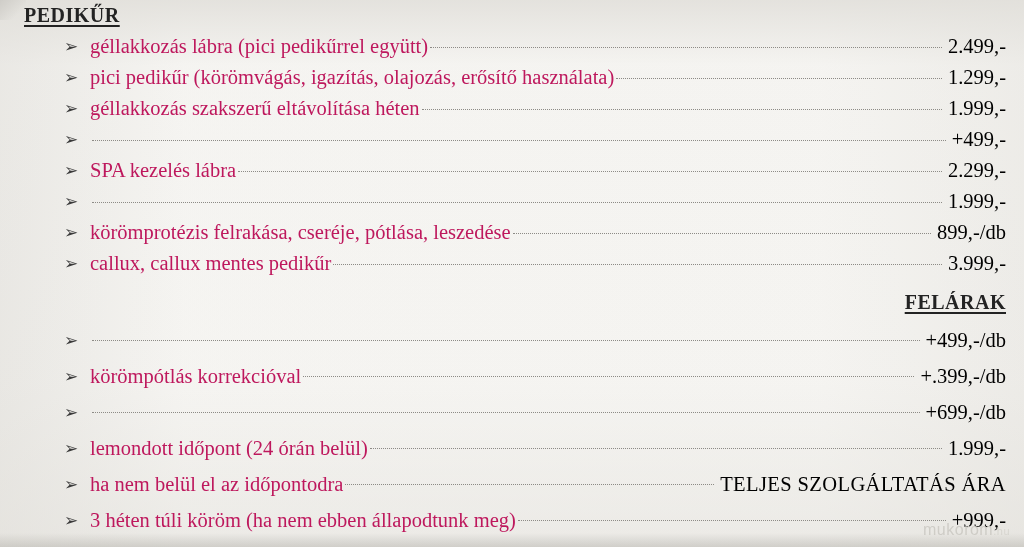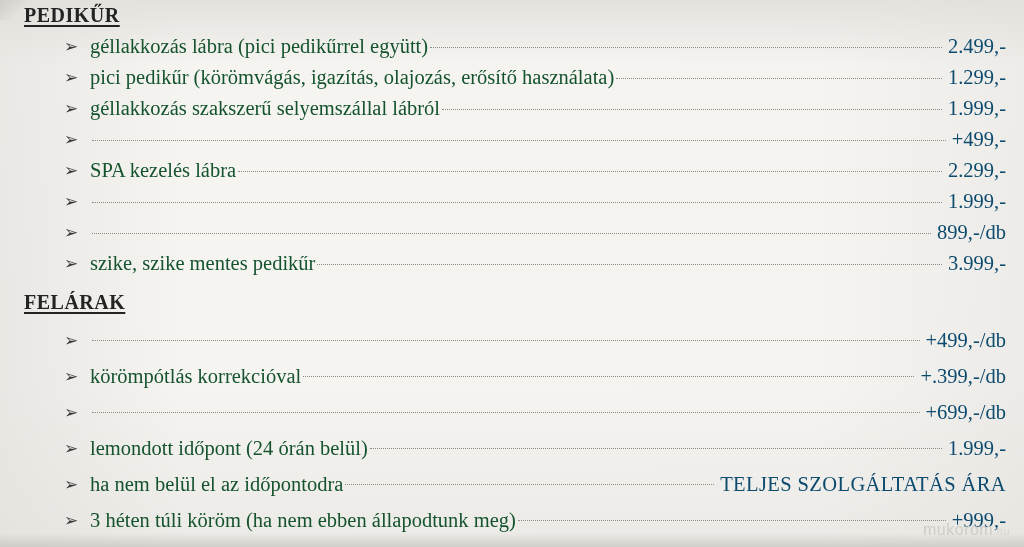--- a/index.html
+++ b/index.html
@@ -33,20 +33,21 @@
     font-size: 20px;
     letter-spacing: 0.5px;
     text-decoration: underline;
     text-underline-offset: 3px;
     margin: 0;
     padding: 4px 0 2px 6px;
     color: #232323;
   }
   .section-title.felarak {
     padding-top: 14px;
+    text-align: right;
   }
 
   ul.items {
     list-style: none;
     margin: 0;
     padding: 0 0 0 46px;
   }
   li.item {
     display: flex;
     align-items: baseline;
@@ -57,40 +58,40 @@
   }
   .bullet {
     flex: 0 0 auto;
     width: 26px;
     font-size: 17px;
     color: #3a3a3a;
     transform: translateY(-1px);
   }
   .label {
     flex: 0 0 auto;
-    color: #14532d;
+    color: #be185d;
   }
   .leader {
     flex: 1 1 auto;
     position: relative;
     height: 1em;
     margin: 0 2px;
     overflow: hidden;
   }
   .leader::after {
     content: "";
     position: absolute;
     left: 0;
     right: 0;
     bottom: 0.26em;
     border-bottom: 1px dotted #8d8b86;
   }
   .price {
     flex: 0 0 auto;
-    color: #0c4a6e;
+    color: #000000;
     padding-left: 4px;
   }
   .price.wide {
     letter-spacing: 0.4px;
   }
 
   
   .block-pedikur li.item { padding: 3.5px 0; }
   .block-felarak ul.items { padding-top: 4px; }
   .block-felarak li.item { padding: 6px 0; }
@@ -149,21 +150,21 @@
 
       <li class="item">
         <span class="bullet">➢</span>
         <span class="label">pici pedikűr (körömvágás, igazítás, olajozás, erősítő használata)</span>
         <span class="leader"></span>
         <span class="price">1.299,-</span>
       </li>
 
       <li class="item">
         <span class="bullet">➢</span>
-        <span class="label">géllakkozás szakszerű selyemszállal lábról</span>
+        <span class="label">géllakkozás szakszerű eltávolítása héten</span>
         <span class="leader"></span>
         <span class="price">1.999,-</span>
       </li>
 
       <li class="item">
         <span class="bullet">➢</span>
         <span class="leader"></span>
         <span class="price">+499,-</span>
       </li>
 
@@ -175,27 +176,28 @@
       </li>
 
       <li class="item">
         <span class="bullet">➢</span>
         <span class="leader"></span>
         <span class="price">1.999,-</span>
       </li>
 
       <li class="item">
         <span class="bullet">➢</span>
+        <span class="label">körömprotézis felrakása, cseréje, pótlása,  leszedése</span>
         <span class="leader"></span>
         <span class="price">899,-/db</span>
       </li>
 
       <li class="item">
         <span class="bullet">➢</span>
-        <span class="label">szike, szike mentes pedikűr</span>
+        <span class="label">callux, callux mentes pedikűr</span>
         <span class="leader"></span>
         <span class="price">3.999,-</span>
       </li>
 
     </ul>
   </div>
 
   <div class="block-felarak">
     <h2 class="section-title felarak">FELÁRAK</h2>
     <ul class="items">

